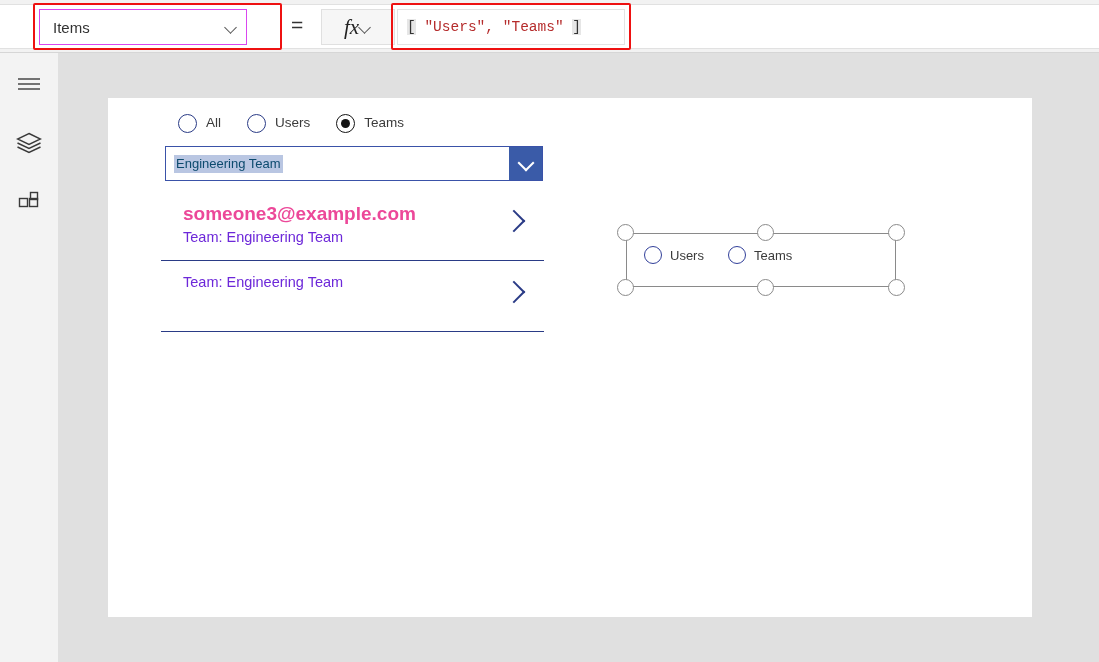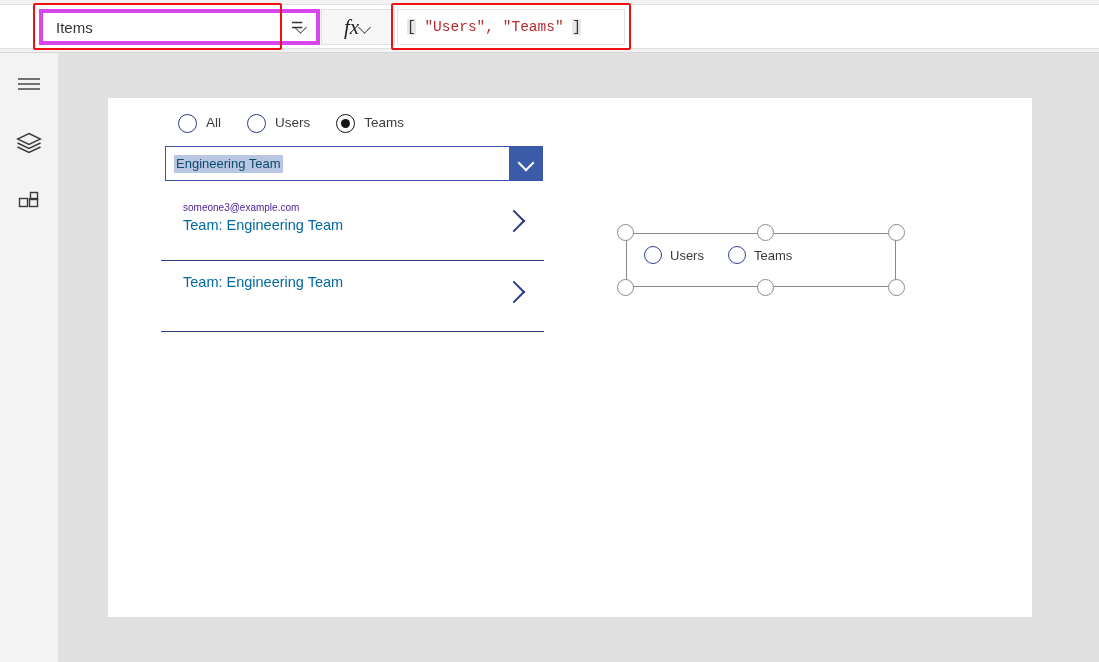--- a/index.html
+++ b/index.html
@@ -40,23 +40,23 @@
     position: absolute;
     border: 2px solid #ee1111;
     border-radius: 2px;
     pointer-events: none;
   }
   #prop-outline { left: 33px; top: 3px; width: 249px; height: 47px; }
 
   #prop-select {
     position: absolute;
     left: 39px; top: 9px;
-    width: 281px; height: 36px;
-    background: #ffffff;
-    border: 4px solid #d946ef;
+    width: 208px; height: 36px;
+    background: #ffffff;
+    border: 1px solid #d946ef;
     display: flex;
     align-items: center;
     padding: 0 8px 0 13px;
     cursor: pointer;
   }
   #prop-select .label {
     flex: 1;
     font-size: 15px;
     color: #333333;
     line-height: 1;
@@ -263,29 +263,29 @@
     width: 383px;
   }
   .gallery-item {
     position: relative;
     height: 71px;
     border-bottom: 1.8px solid #2a3b86;
     padding: 11px 0 0 22px;
     cursor: pointer;
   }
   .gi-title {
-    font-size: 10px;
-    font-weight: normal;
-    color: #4c1d95;
+    font-size: 19px;
+    font-weight: bold;
+    color: #ec4899;
     line-height: 1.35;
     white-space: nowrap;
   }
   .gi-sub {
     font-size: 14.5px;
-    color: #0369a1;
+    color: #6d28d9;
     line-height: 1.45;
     white-space: nowrap;
   }
   .gi-chev {
     position: absolute;
     right: 21px; top: 21px;
     width: 19px; height: 19px;
   }
   .gi-chev::before {
     content: "";

